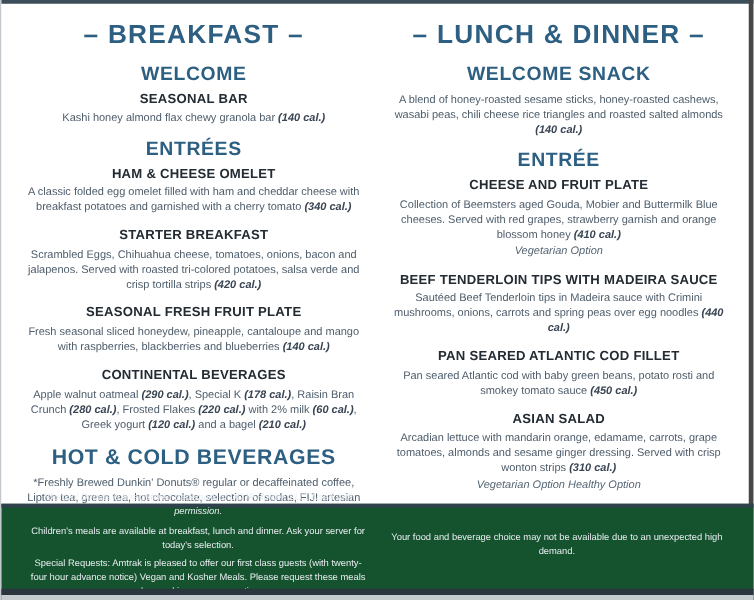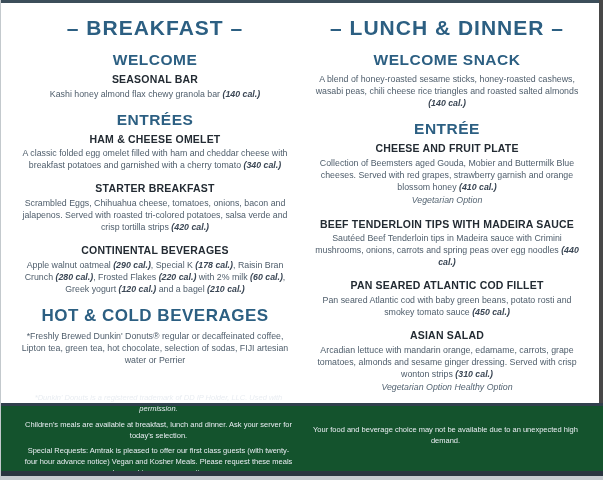--- a/index.html
+++ b/index.html
@@ -122,20 +122,24 @@
         <div class="section-header">ENTRÉES</div>
         <div class="item">
           <p class="item-name">HAM &amp; CHEESE OMELET</p>
           <p class="item-desc cal-rich">A classic folded egg omelet filled with ham and cheddar cheese with breakfast potatoes and garnished with a cherry tomato <span class="cal">(340 cal.)</span></p>
         </div>
         <div class="item">
           <p class="item-name">STARTER BREAKFAST</p>
           <p class="item-desc cal-rich">Scrambled Eggs, Chihuahua cheese, tomatoes, onions, bacon and jalapenos. Served with roasted tri-colored potatoes, salsa verde and crisp tortilla strips <span class="cal">(420 cal.)</span></p>
         </div>
         <div class="item">
+          <p class="item-name">SEASONAL FRESH FRUIT PLATE</p>
+          <p class="item-desc cal-rich">Fresh seasonal sliced honeydew, pineapple, cantaloupe and mango with raspberries, blackberries and blueberries <span class="cal">(140 cal.)</span></p>
+        </div>
+        <div class="item">
           <p class="item-name">CONTINENTAL BEVERAGES</p>
           <p class="item-desc cal-rich">Apple walnut oatmeal <span class="cal">(290 cal.)</span>, Special K <span class="cal">(178 cal.)</span>, Raisin Bran Crunch <span class="cal">(280 cal.)</span>, Frosted Flakes <span class="cal">(220 cal.)</span> with 2% milk <span class="cal">(60 cal.)</span>, Greek yogurt <span class="cal">(120 cal.)</span> and a bagel <span class="cal">(210 cal.)</span></p>
         </div>
       </div>
 
       <div>
         <div class="section-header" style="font-size:17px;">HOT &amp; COLD BEVERAGES</div>
         <div class="item">
           <p class="item-desc">*Freshly Brewed Dunkin' Donuts® regular or decaffeinated coffee, Lipton tea, green tea, hot chocolate, selection of sodas, FIJI artesian water or Perrier</p>
         </div>

